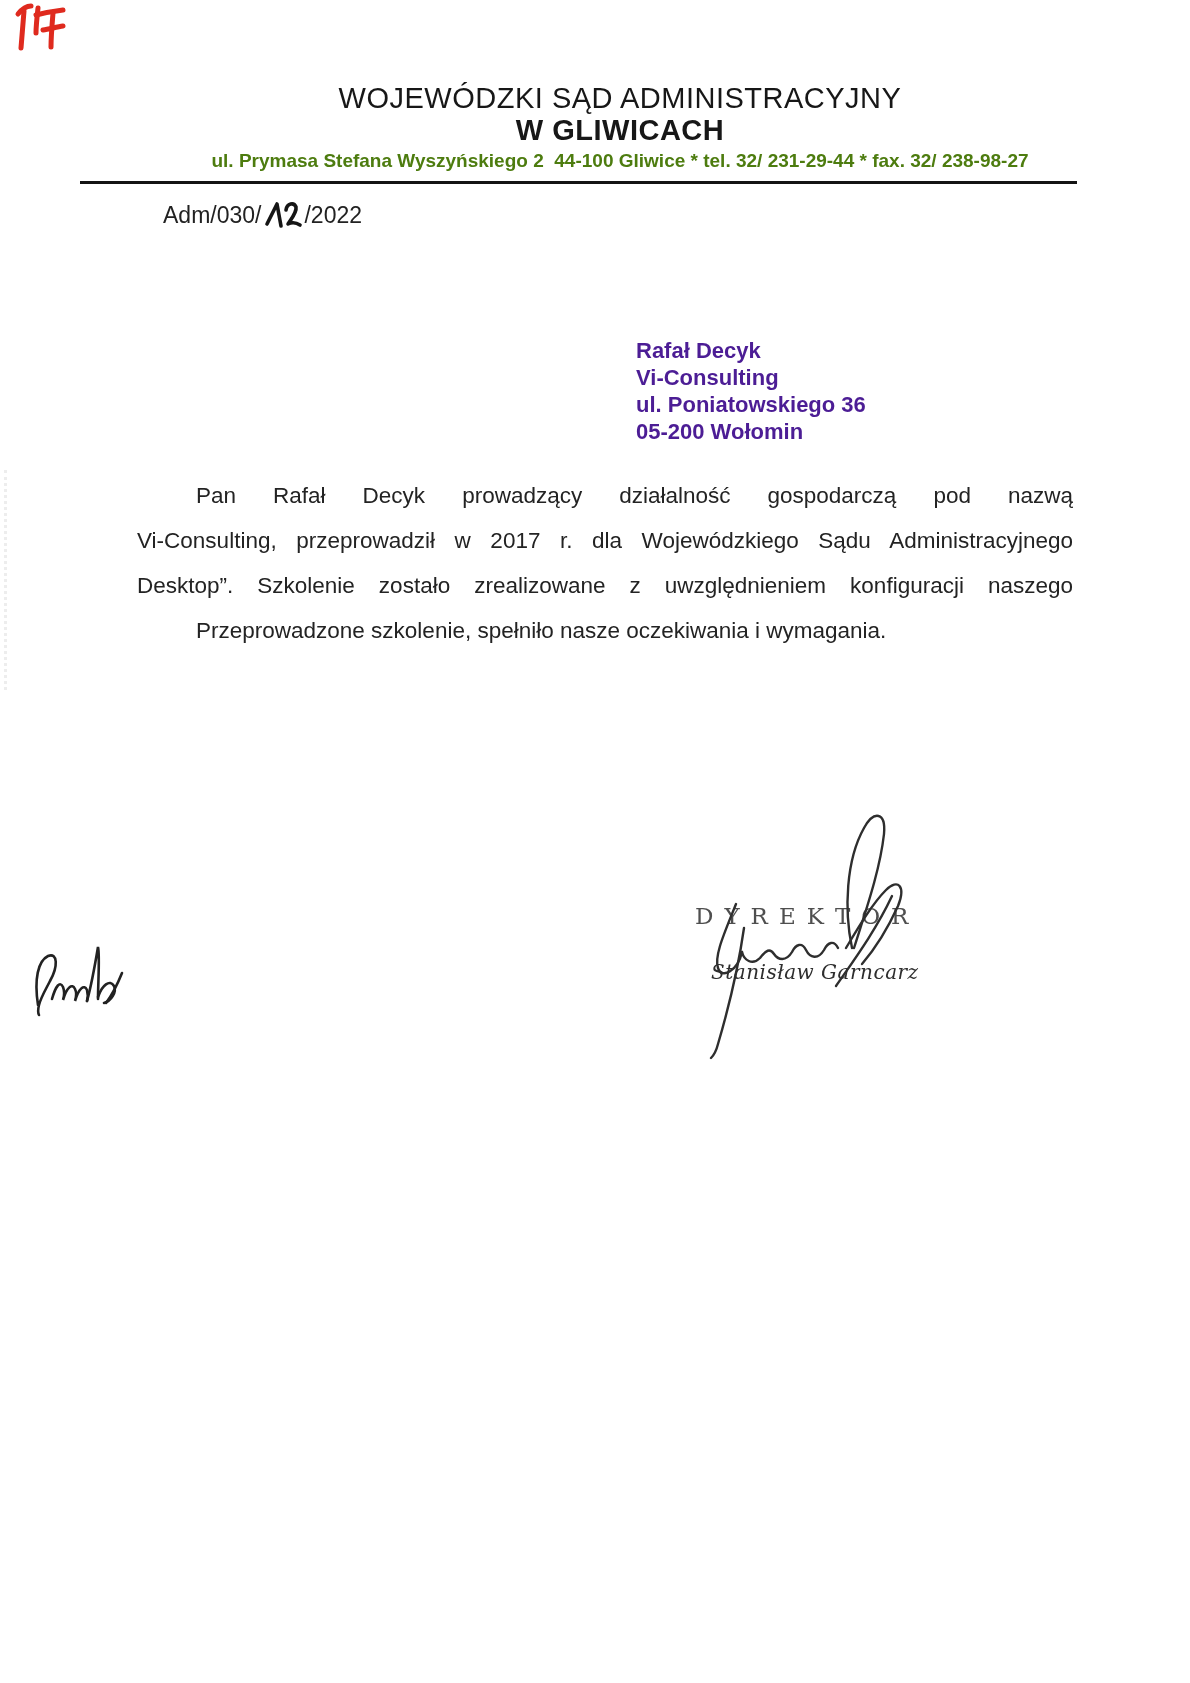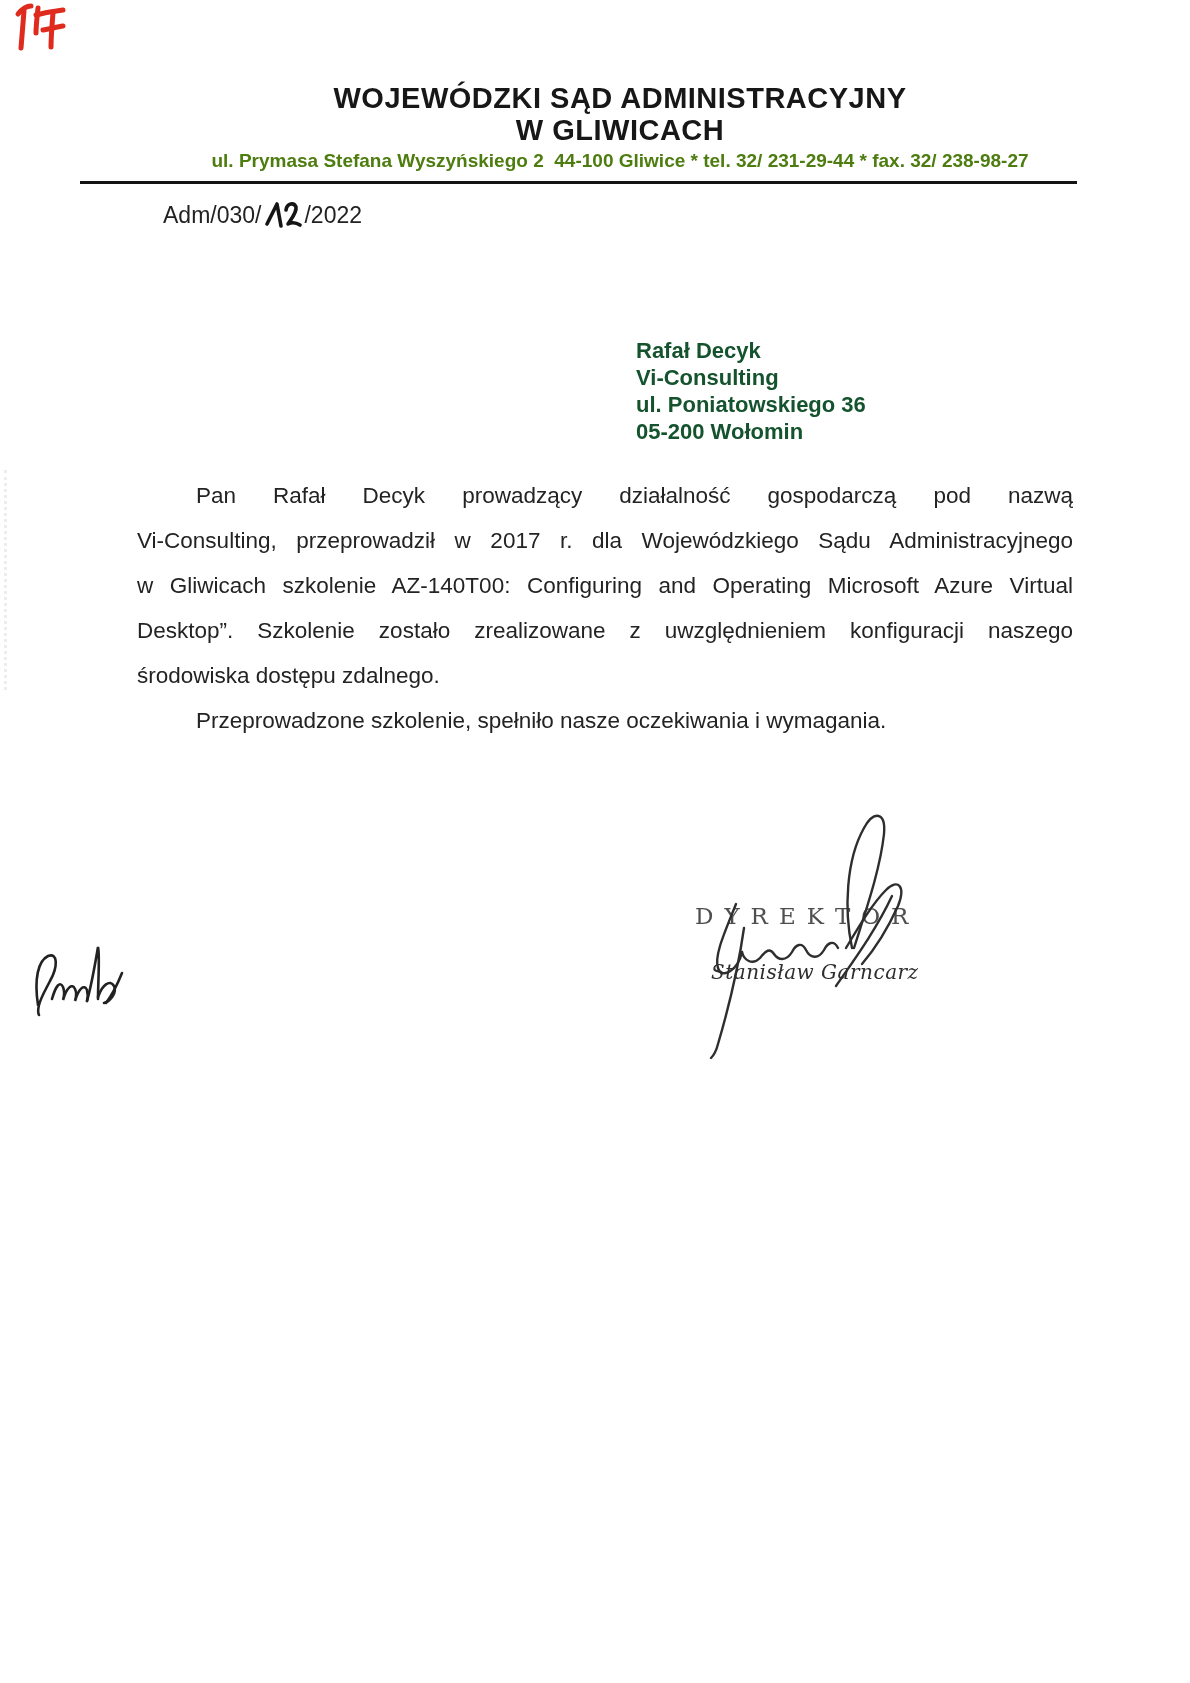--- a/index.html
+++ b/index.html
@@ -8,31 +8,31 @@
     position:relative;
     width:1190px;height:1683px;
     background:#ffffff;
     margin:0 auto;
     overflow:hidden;
     font-family:"Liberation Sans", sans-serif;
     color:#1c1c1c;
   }
   
   .letterhead{position:absolute;left:120px;top:82px;width:1000px;text-align:center;}
-  .title-line1{font-size:29px;font-weight:bold;letter-spacing:0.5px;line-height:32px;color:#171717;}
+  .title-line1{font-size:29px;font-weight:normal;letter-spacing:0.5px;line-height:32px;color:#171717;}
   .title-line2{font-size:29px;font-weight:bold;letter-spacing:0.5px;line-height:32px;color:#171717;}
   .address-line{margin-top:4px;font-size:19px;font-weight:bold;color:#4d7c0f;white-space:pre;}
   .header-rule{position:absolute;left:80px;top:181px;width:997px;height:3px;background:#141414;}
   
   .ref-line{position:absolute;left:139px;top:197px;display:flex;align-items:flex-end;font-size:23px;color:#222;margin-left:24px;}
   .ref-handwritten{margin:0 1px 0 2px;}
   .date-line{position:absolute;left:789px;top:197px;display:flex;align-items:flex-end;font-size:23px;color:#222;}
   .date-handwritten{margin:0 8px 0 9px;}
   
-  .recipient{position:absolute;left:636px;top:337px;font-size:22px;font-weight:bold;line-height:27px;color:#14532d;}
+  .recipient{position:absolute;left:636px;top:337px;font-size:22px;font-weight:bold;line-height:27px;color:#4c1d95;}
   
   .body-text{position:absolute;left:137px;top:473px;width:936px;font-size:22.5px;color:#232323;}
   .body-line{height:45px;line-height:45px;text-align:justify;}
   .body-line.justify-full{text-align-last:justify;}
   .body-line.indent{padding-left:59px;}
   .body-line.last{text-align:left;text-align-last:left;}
   
   .stamp-title{
     position:absolute;left:695px;top:903px;
     font-family:"DejaVu Serif", serif;
@@ -90,23 +90,21 @@
   <div class="recipient">
     <div>Rafał Decyk</div>
     <div>Vi-Consulting</div>
     <div>ul. Poniatowskiego 36</div>
     <div>05-200 Wołomin</div>
   </div>
 
   <div class="body-text">
     <div class="body-line justify-full indent">Pan Rafał Decyk prowadzący działalność gospodarczą pod nazwą</div>
     <div class="body-line justify-full">Vi-Consulting, przeprowadził w 2017 r. dla Wojewódzkiego Sądu Administracyjnego</div>
-    <div class="body-line justify-full">w Gliwicach szkolenie AZ-140T00: Configuring and Operating Microsoft Azure Virtual</div>
     <div class="body-line justify-full">Desktop”. Szkolenie zostało zrealizowane z uwzględnieniem konfiguracji naszego</div>
-    <div class="body-line last">środowiska dostępu zdalnego.</div>
     <div class="body-line last indent">Przeprowadzone szkolenie, spełniło nasze oczekiwania i wymagania.</div>
   </div>
 
   <div class="stamp-title">DYREKTOR</div>
   <div class="signer-name">Stanisław Garncarz</div>
 
   <svg class="signature-svg" width="300" height="270" viewBox="0 0 300 270">
     <g fill="none" stroke="#2e2e2e" stroke-width="2.4" stroke-linecap="round">
 
       <path d="M212,148 C204,110 206,60 224,28 C234,10 246,12 244,34 C240,70 226,110 214,148"></path>

